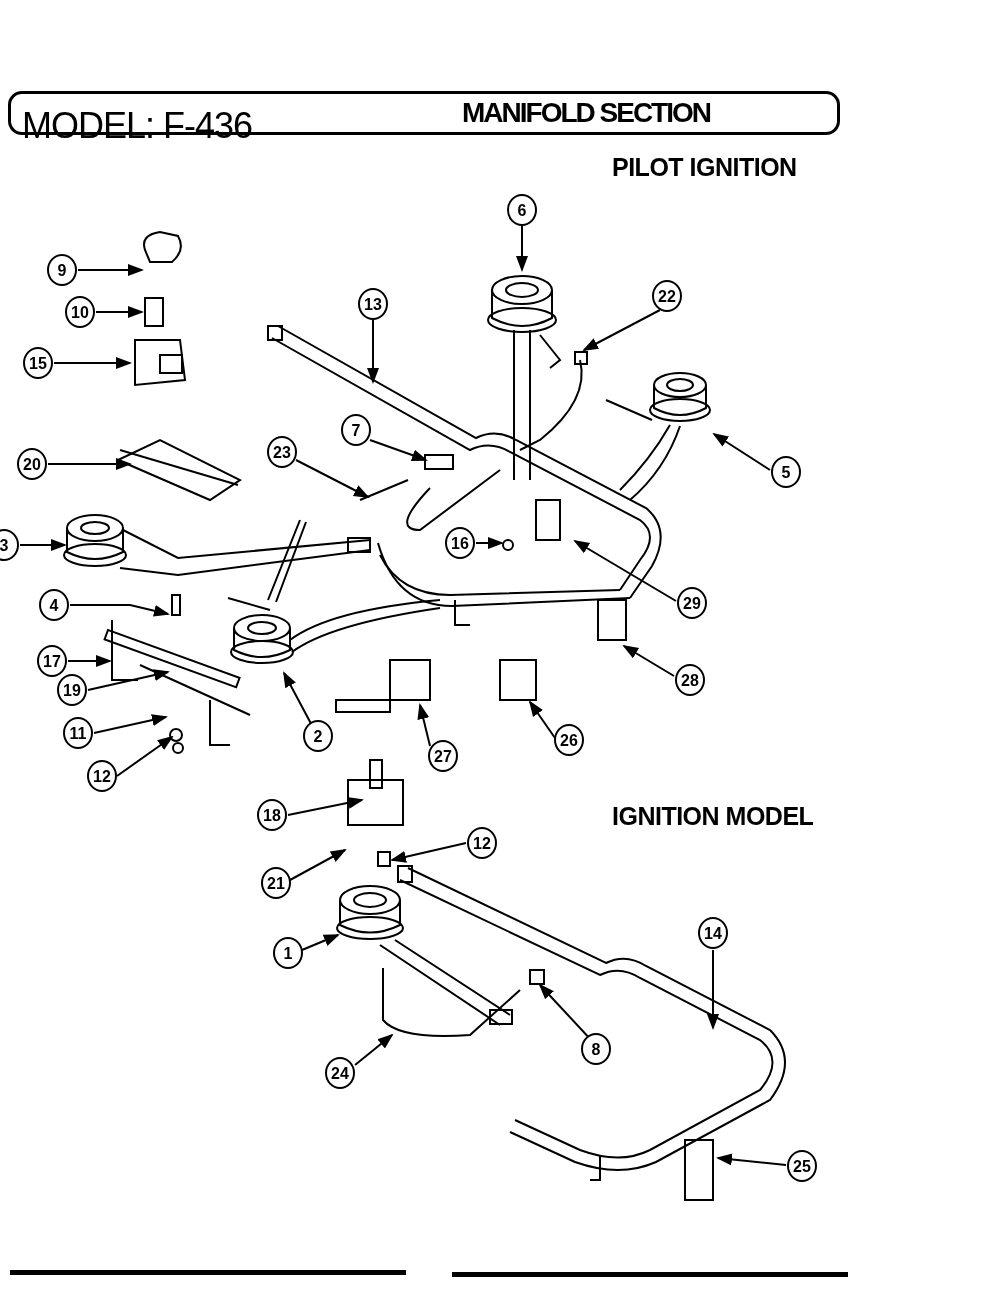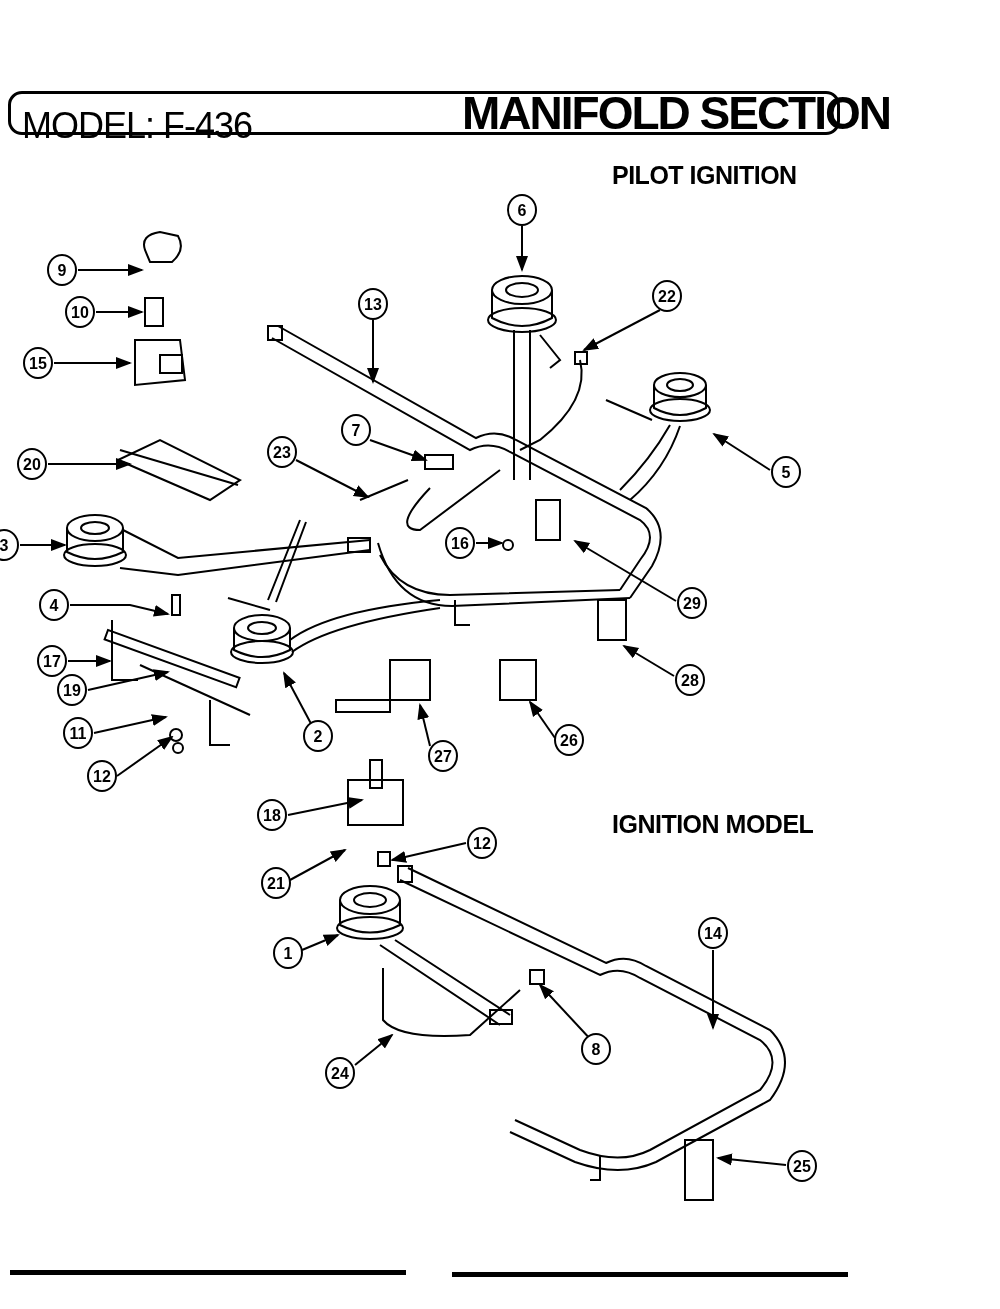--- a/index.html
+++ b/index.html
@@ -2,23 +2,23 @@
 <html><head>
 <meta charset="utf-8">
 <style>
   html, body { margin: 0; padding: 0; background: #ffffff; }
   body { width: 1000px; height: 1309px; position: relative; overflow: hidden;
          font-family: "Liberation Sans", sans-serif; color: #000; }
   .header-frame { position: absolute; left: 8px; top: 91px; width: 832px; height: 44px;
                   border: 3px solid #000; border-radius: 14px; box-sizing: border-box; }
   .model-title { position: absolute; left: 22px; top: 92px; font-size: 36px; letter-spacing: -1px;
                  font-family: "Liberation Sans", sans-serif; line-height: 42px; margin-top: 13px; }
-  .section-title { position: absolute; left: 462px; top: 92px; font-size: 46px; font-weight: bold;
+  .section-title { position: absolute; left: 462px; top: 92px; font-size: 28px; font-weight: bold;
                    letter-spacing: -2px; line-height: 42px; }
-  .sub-title { position: absolute; font-weight: bold; font-size: 25px; letter-spacing: -0.5px; margin-top: 8px; }
+  .sub-title { position: absolute; font-weight: bold; font-size: 25px; letter-spacing: -0.5px; }
   .pilot { left: 612px; top: 153px; }
   .griddle { left: 612px; top: 802px; }
   svg.diagram { position: absolute; left: 0; top: 0; }
   .footer-line { position: absolute; height: 5px; background: #000; }
 </style>
 </head>
 <body>
 
 <div class="header-frame"></div>
 <div class="model-title">MODEL: F-436</div>

